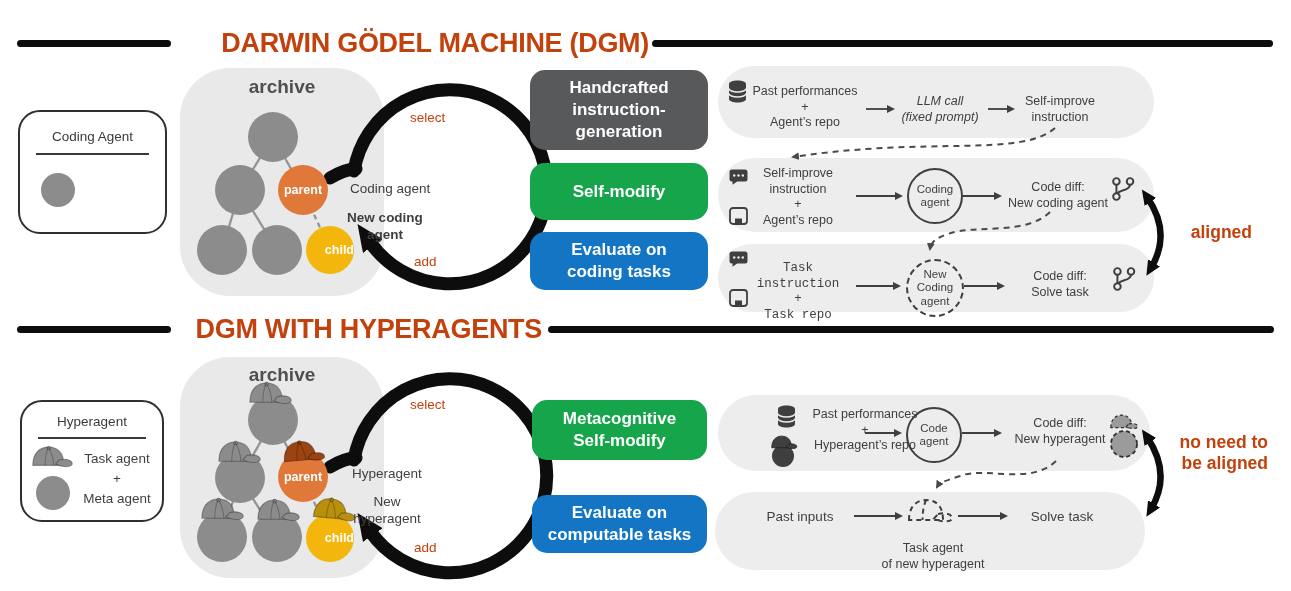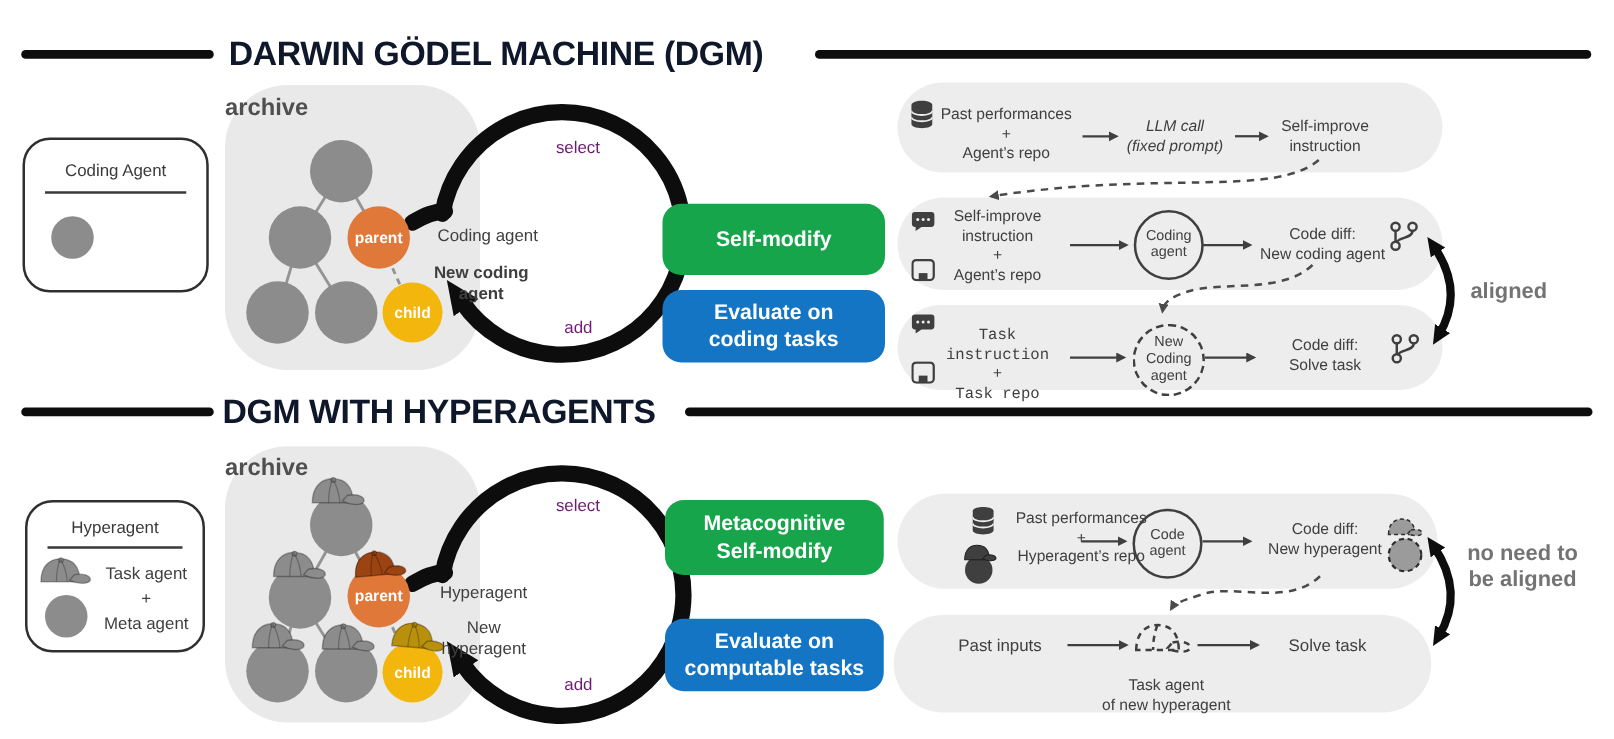--- a/index.html
+++ b/index.html
@@ -1,43 +1,43 @@
 <!DOCTYPE html>
 <html style="--black: #0d0d0d; --ink: #3f3f3f; --step_gray: #58595b; --step_green: #17a54c; --step_blue: #1375c4; --parent_orange: #e0783a; --child_gold: #f2b60d; --parent_cap: #9c4312; --child_cap: #b8900c; --node_gray: #8c8c8c; --archive_bg: #e9e9e9; --row_bg: #ededed;"><head>
 <meta charset="utf-8">
 <style>
   html,body{margin:0;padding:0;background:#fff;}
   #canvas{position:relative;width:1291px;height:591px;background:#fff;overflow:hidden;
           font-family:"Liberation Sans",sans-serif;color:var(--ink,#3f3f3f);}
   .hline{position:absolute;height:7px;background:var(--black,#0d0d0d);border-radius:3.5px;}
   .sec-title{position:absolute;font-weight:bold;font-size:27px;letter-spacing:-0.3px;
-             color:#0f172a;text-align:left;white-space:nowrap;}
+             color:#c2410c;text-align:right;white-space:nowrap;}
   .legend{position:absolute;background:#fff;border:2.2px solid #2f2f2f;border-radius:22px;}
   .legend .ltitle{position:absolute;left:0;width:100%;text-align:center;font-size:13.5px;color:#3a3a3a;}
   .legend .ldiv{position:absolute;height:1.6px;background:#3a3a3a;}
   .gcircle{position:absolute;border-radius:50%;background:var(--node_gray,#8c8c8c);}
   .blob{position:absolute;background:var(--archive_bg,#e9e9e9);border-radius:50px;}
-  .blob-label{position:absolute;text-align:left;font-weight:bold;font-size:19px;color:#4f4f4f;}
+  .blob-label{position:absolute;text-align:center;font-weight:bold;font-size:19px;color:#4f4f4f;}
   .node{position:absolute;border-radius:50%;z-index:3;display:flex;align-items:center;justify-content:center;}
   .node.gray{background:var(--node_gray,#8c8c8c);}
   .node.parent{background:var(--parent_orange,#e0783a);}
-  .node.child{background:var(--child_gold,#f2b60d);}
+  .node.child{background:var(--child_gold,#f2b60d);justify-content:flex-end;}
   .node-label{color:#fff;font-weight:bold;font-size:12.5px;}
   .cap{position:absolute;z-index:3;}
   .txt{position:absolute;white-space:pre-line;text-align:center;font-size:12.5px;line-height:1.24;color:var(--ink,#3f3f3f);z-index:2;}
   .txt.md{font-size:13.5px;}
   .step{position:absolute;z-index:4;border-radius:15px;display:flex;align-items:center;justify-content:center;
         color:#fff;font-weight:bold;font-size:17px;line-height:1.28;text-align:center;white-space:pre-line;}
   .row{position:absolute;background:var(--row_bg,#ededed);border-radius:40px;z-index:1;}
   .agent-circle{position:absolute;z-index:2;border:2px solid #3f3f3f;border-radius:50%;
         display:flex;align-items:center;justify-content:center;text-align:center;
         font-size:11.5px;line-height:1.15;white-space:pre-line;color:#3f3f3f;}
   .agent-circle.dashed{border-style:dashed;}
-  .cycle-label{position:absolute;font-size:13.5px;color:#701a75;text-align:right;z-index:2;}
-  .ann{position:absolute;font-weight:bold;font-size:17.5px;color:#737373;text-align:center;white-space:pre-line;z-index:2;line-height:1.2;}
+  .cycle-label{position:absolute;font-size:13.5px;color:#c2410c;text-align:left;z-index:2;}
+  .ann{position:absolute;font-weight:bold;font-size:17.5px;color:#c2410c;text-align:right;white-space:pre-line;z-index:2;line-height:1.2;}
   svg.overlay{position:absolute;left:0;top:0;z-index:2;pointer-events:none;}
   .icon{position:absolute;z-index:2;}
 </style>
 </head>
 <body>
 
 <div id="canvas">
 
   <div class="hline" style="left:17px;top:40px;width:154px;"></div>
   <div class="sec-title" style="left:183px;top:28px;width:466px;">DARWIN GÖDEL MACHINE (DGM)</div>
@@ -187,20 +187,23 @@
   <svg class="cap" style="left:311px;top:497px;color:var(--child_cap,#b8900c);transform:rotate(5deg);" width="46" height="29" viewBox="0 0 48 30">
       <use href="#capShape"></use>
     </svg>
 
   <div class="txt md" style="left:352px;top:466px;width:110px;text-align:left;">Hyperagent</div>
   <div class="txt md" style="left:344px;top:494px;width:86px;">New
 hyperagent</div>
   <div class="cycle-label" style="left:410px;top:397px;width:70px;">select</div>
   <div class="cycle-label" style="left:414px;top:540px;width:60px;">add</div>
 
+  <div class="step" style="left:530px;top:70px;width:178px;height:80px;background:var(--step_gray,#58595b);">Handcrafted
+instruction-
+generation</div>
   <div class="step" style="left:530px;top:163px;width:178px;height:57px;background:var(--step_green,#17a54c);">Self-modify</div>
   <div class="step" style="left:530px;top:232px;width:178px;height:58px;background:var(--step_blue,#1375c4);">Evaluate on
 coding tasks</div>
 
   <div class="step" style="left:532px;top:400px;width:175px;height:60px;background:var(--step_green,#17a54c);">Metacognitive
 Self-modify</div>
   <div class="step" style="left:532px;top:495px;width:175px;height:58px;background:var(--step_blue,#1375c4);">Evaluate on
 computable tasks</div>
 
   <div class="row" style="left:718px;top:66px;width:436px;height:72px;"></div>

